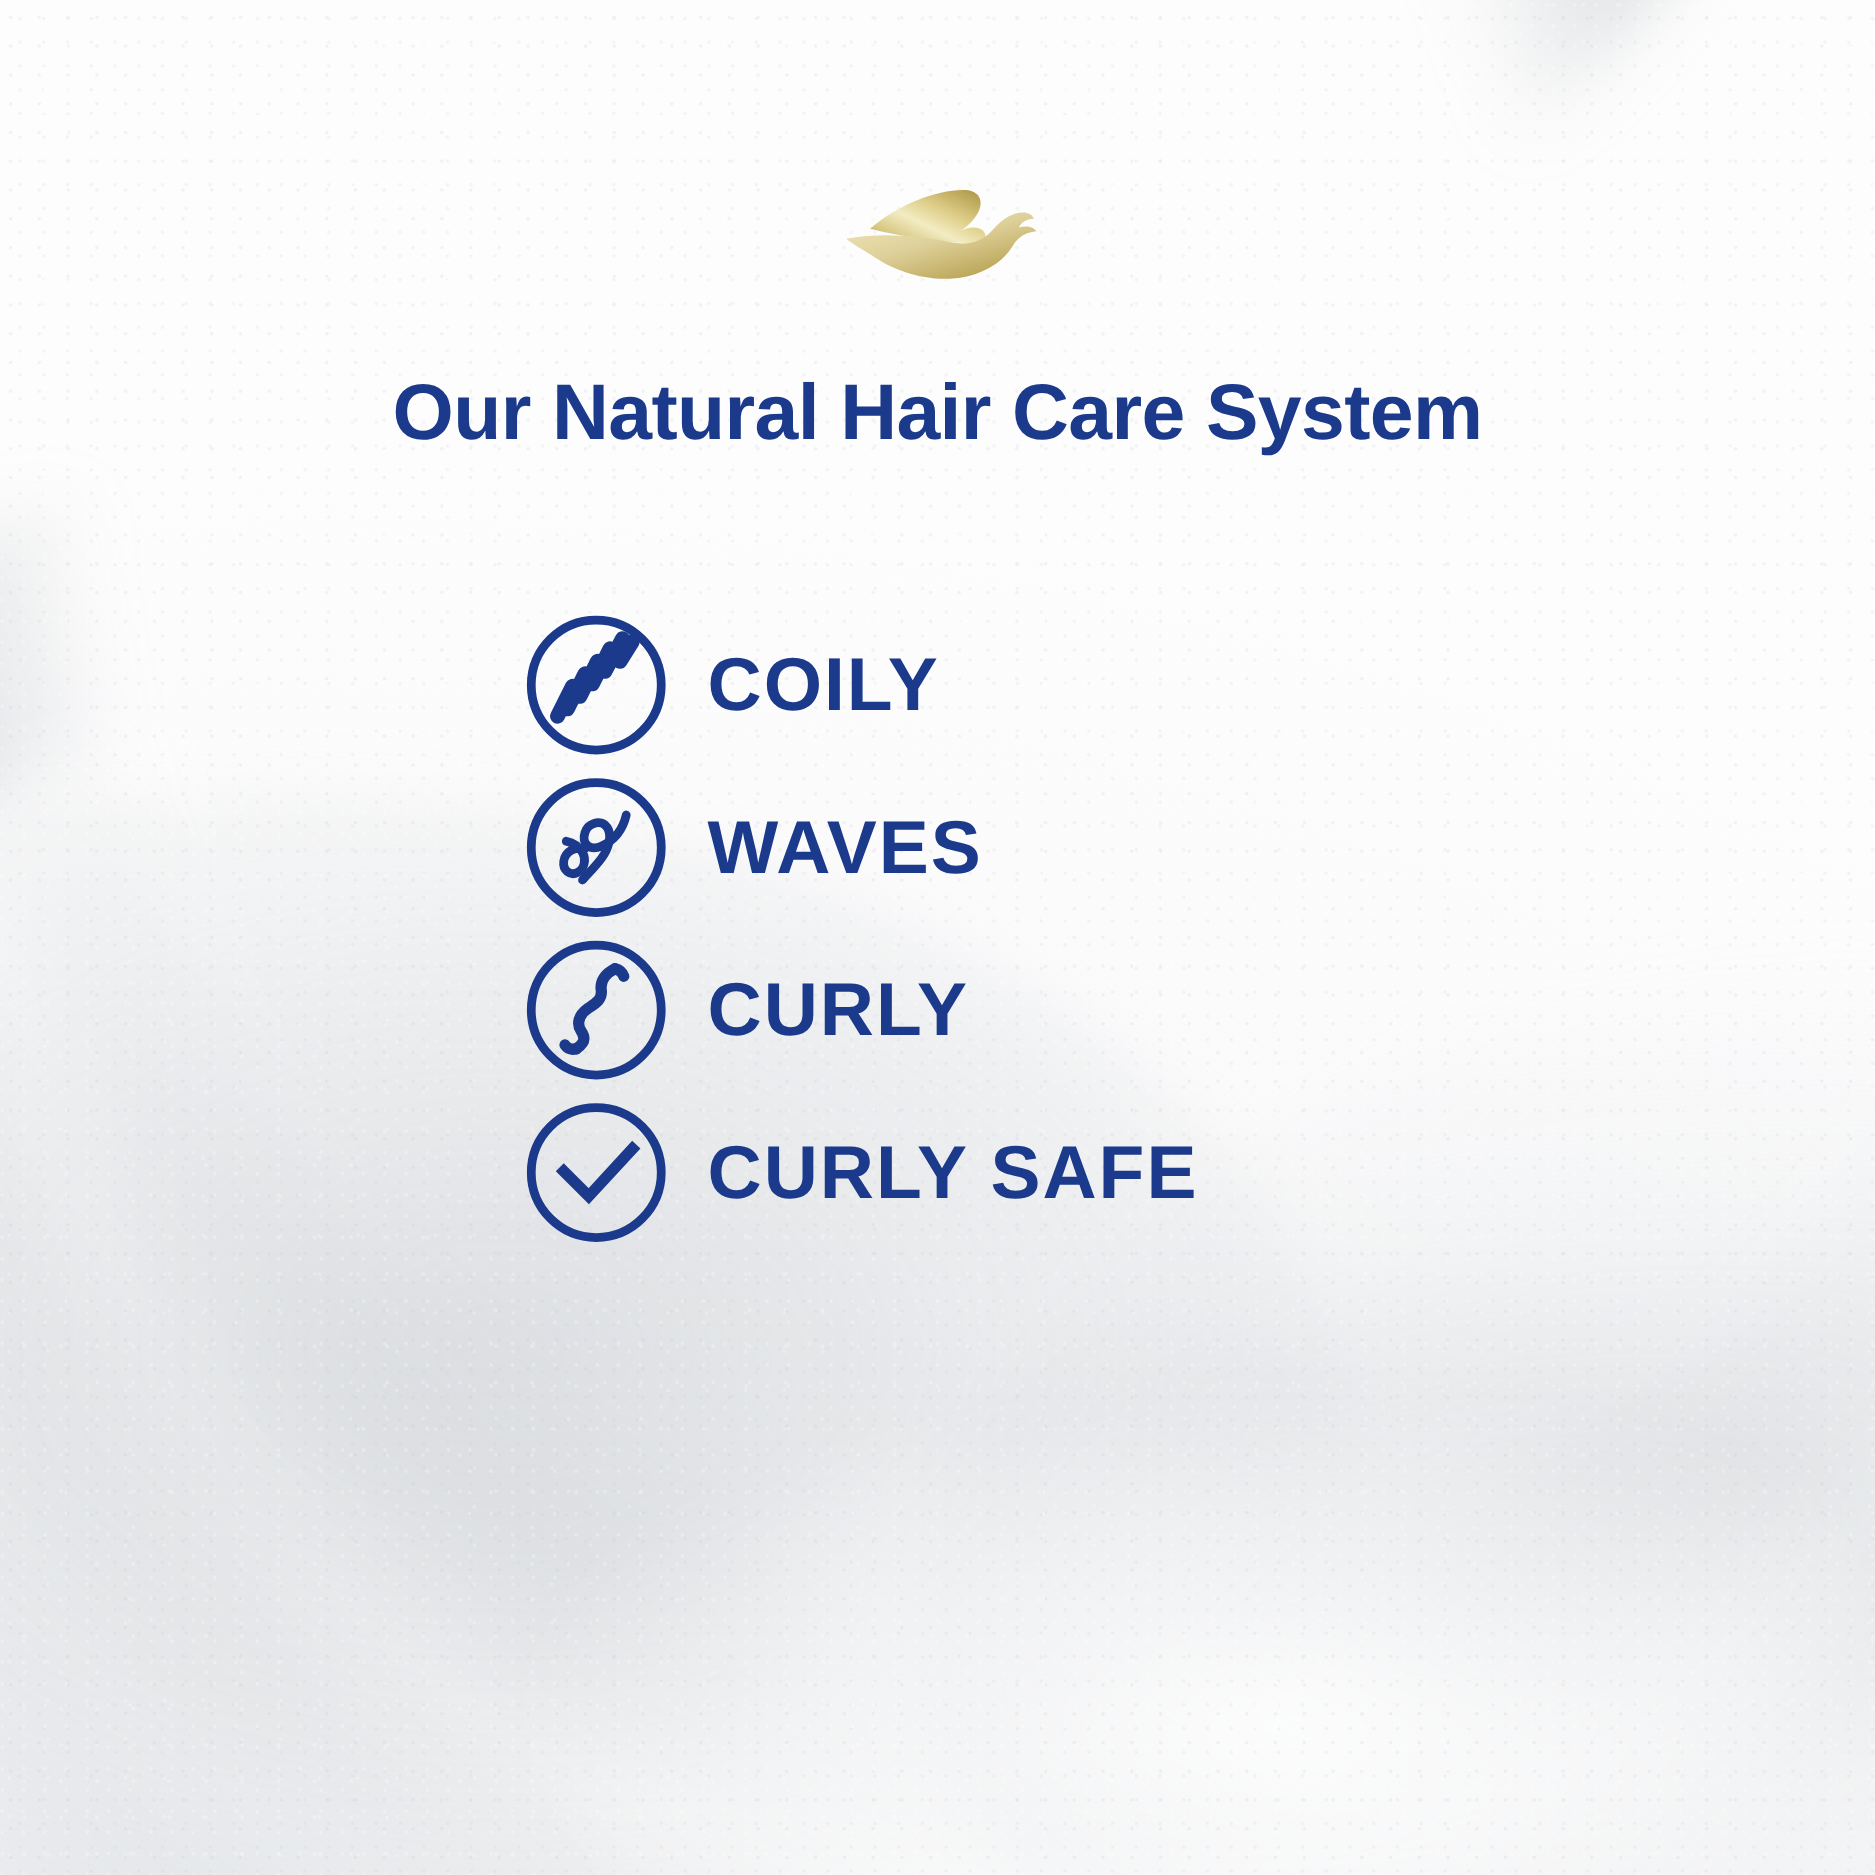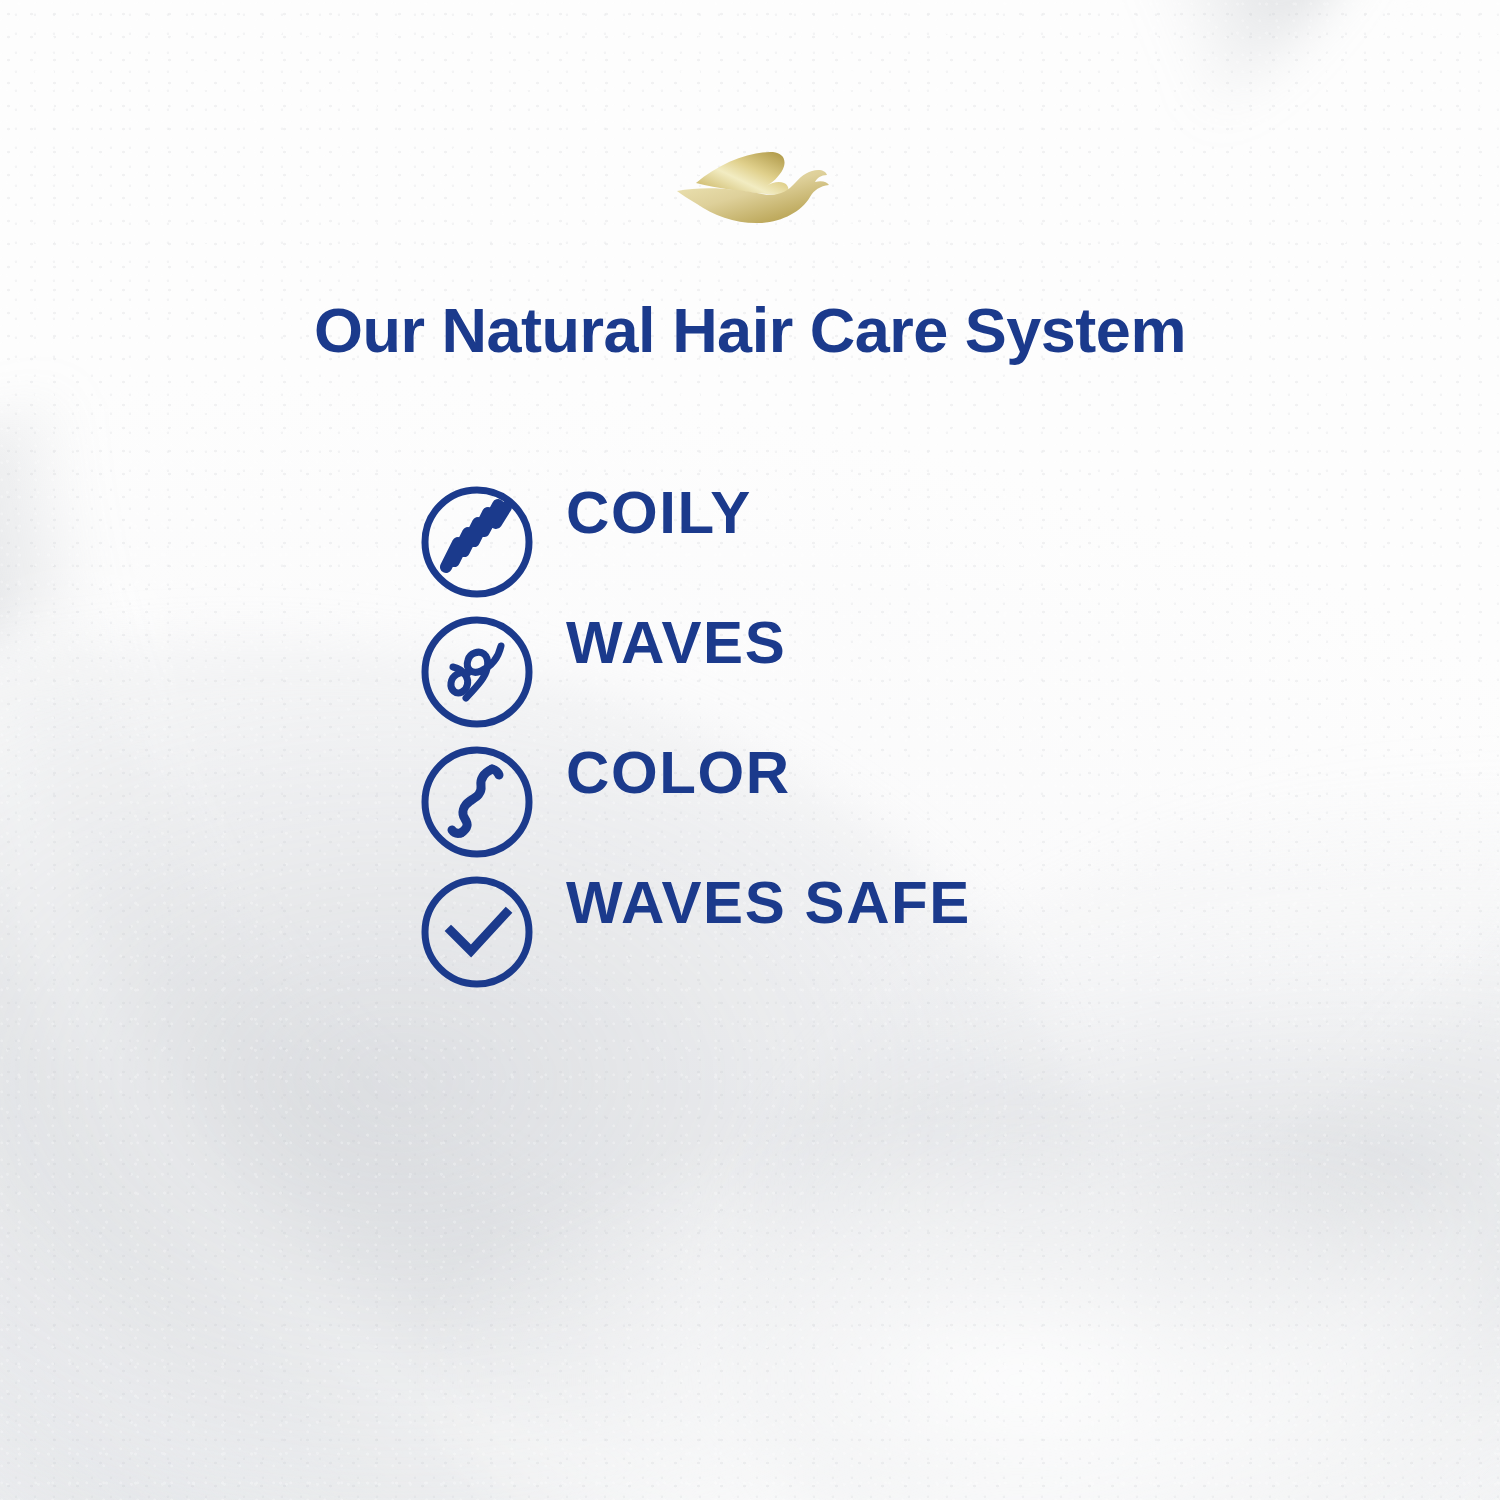--- a/index.html
+++ b/index.html
@@ -117,20 +117,21 @@
   }
 
   .feature-list {
     position: absolute;
     left: 418px;
     top: 483px;
     width: 900px;
   }
   .feature-row {
     display: flex;
+    align-items: center;
     height: 130px;
   }
   .feature-row.spaced-top { margin-top: 66px; }
   .feature-row.tight      { height: 122px; }
 
   .feature-icon {
     width: 118px;
     min-width: 118px;
     height: 118px;
     display: flex;
@@ -220,30 +221,30 @@
 
       <div class="feature-row">
         <div class="feature-icon">
           <svg width="118" height="118" viewBox="0 0 118 118">
             <circle cx="59" cy="59" r="52" fill="none" stroke="#1b3a8c" stroke-width="7"></circle>
             <path d="M74 26 C66 30 62 36 63 43 C64 51 58 54 52 58 C45 63 43 70 47 76 C51 82 49 86 43 90" fill="none" stroke="#1b3a8c" stroke-width="9" stroke-linecap="round" stroke-linejoin="round"></path>
             <path d="M74 26 C78 27 80 29 81 32" fill="none" stroke="#1b3a8c" stroke-width="9" stroke-linecap="round"></path>
             <path d="M43 90 C39 91 36 90 34 87" fill="none" stroke="#1b3a8c" stroke-width="9" stroke-linecap="round"></path>
           </svg>
         </div>
-        <div class="feature-label">COLOR</div>
+        <div class="feature-label">CURLY</div>
       </div>
 
       <div class="feature-row">
         <div class="feature-icon">
           <svg width="118" height="118" viewBox="0 0 118 118">
             <circle cx="59" cy="59" r="52" fill="none" stroke="#1b3a8c" stroke-width="7"></circle>
             <path d="M33 58 L53 78 L88 40" fill="none" stroke="#1b3a8c" stroke-width="9" stroke-linecap="square" stroke-linejoin="miter"></path>
           </svg>
         </div>
-        <div class="feature-label">WAVES SAFE</div>
+        <div class="feature-label">CURLY SAFE</div>
       </div>
 
 
 
     </div>
   </div>
 </div>
 
 </body></html>

